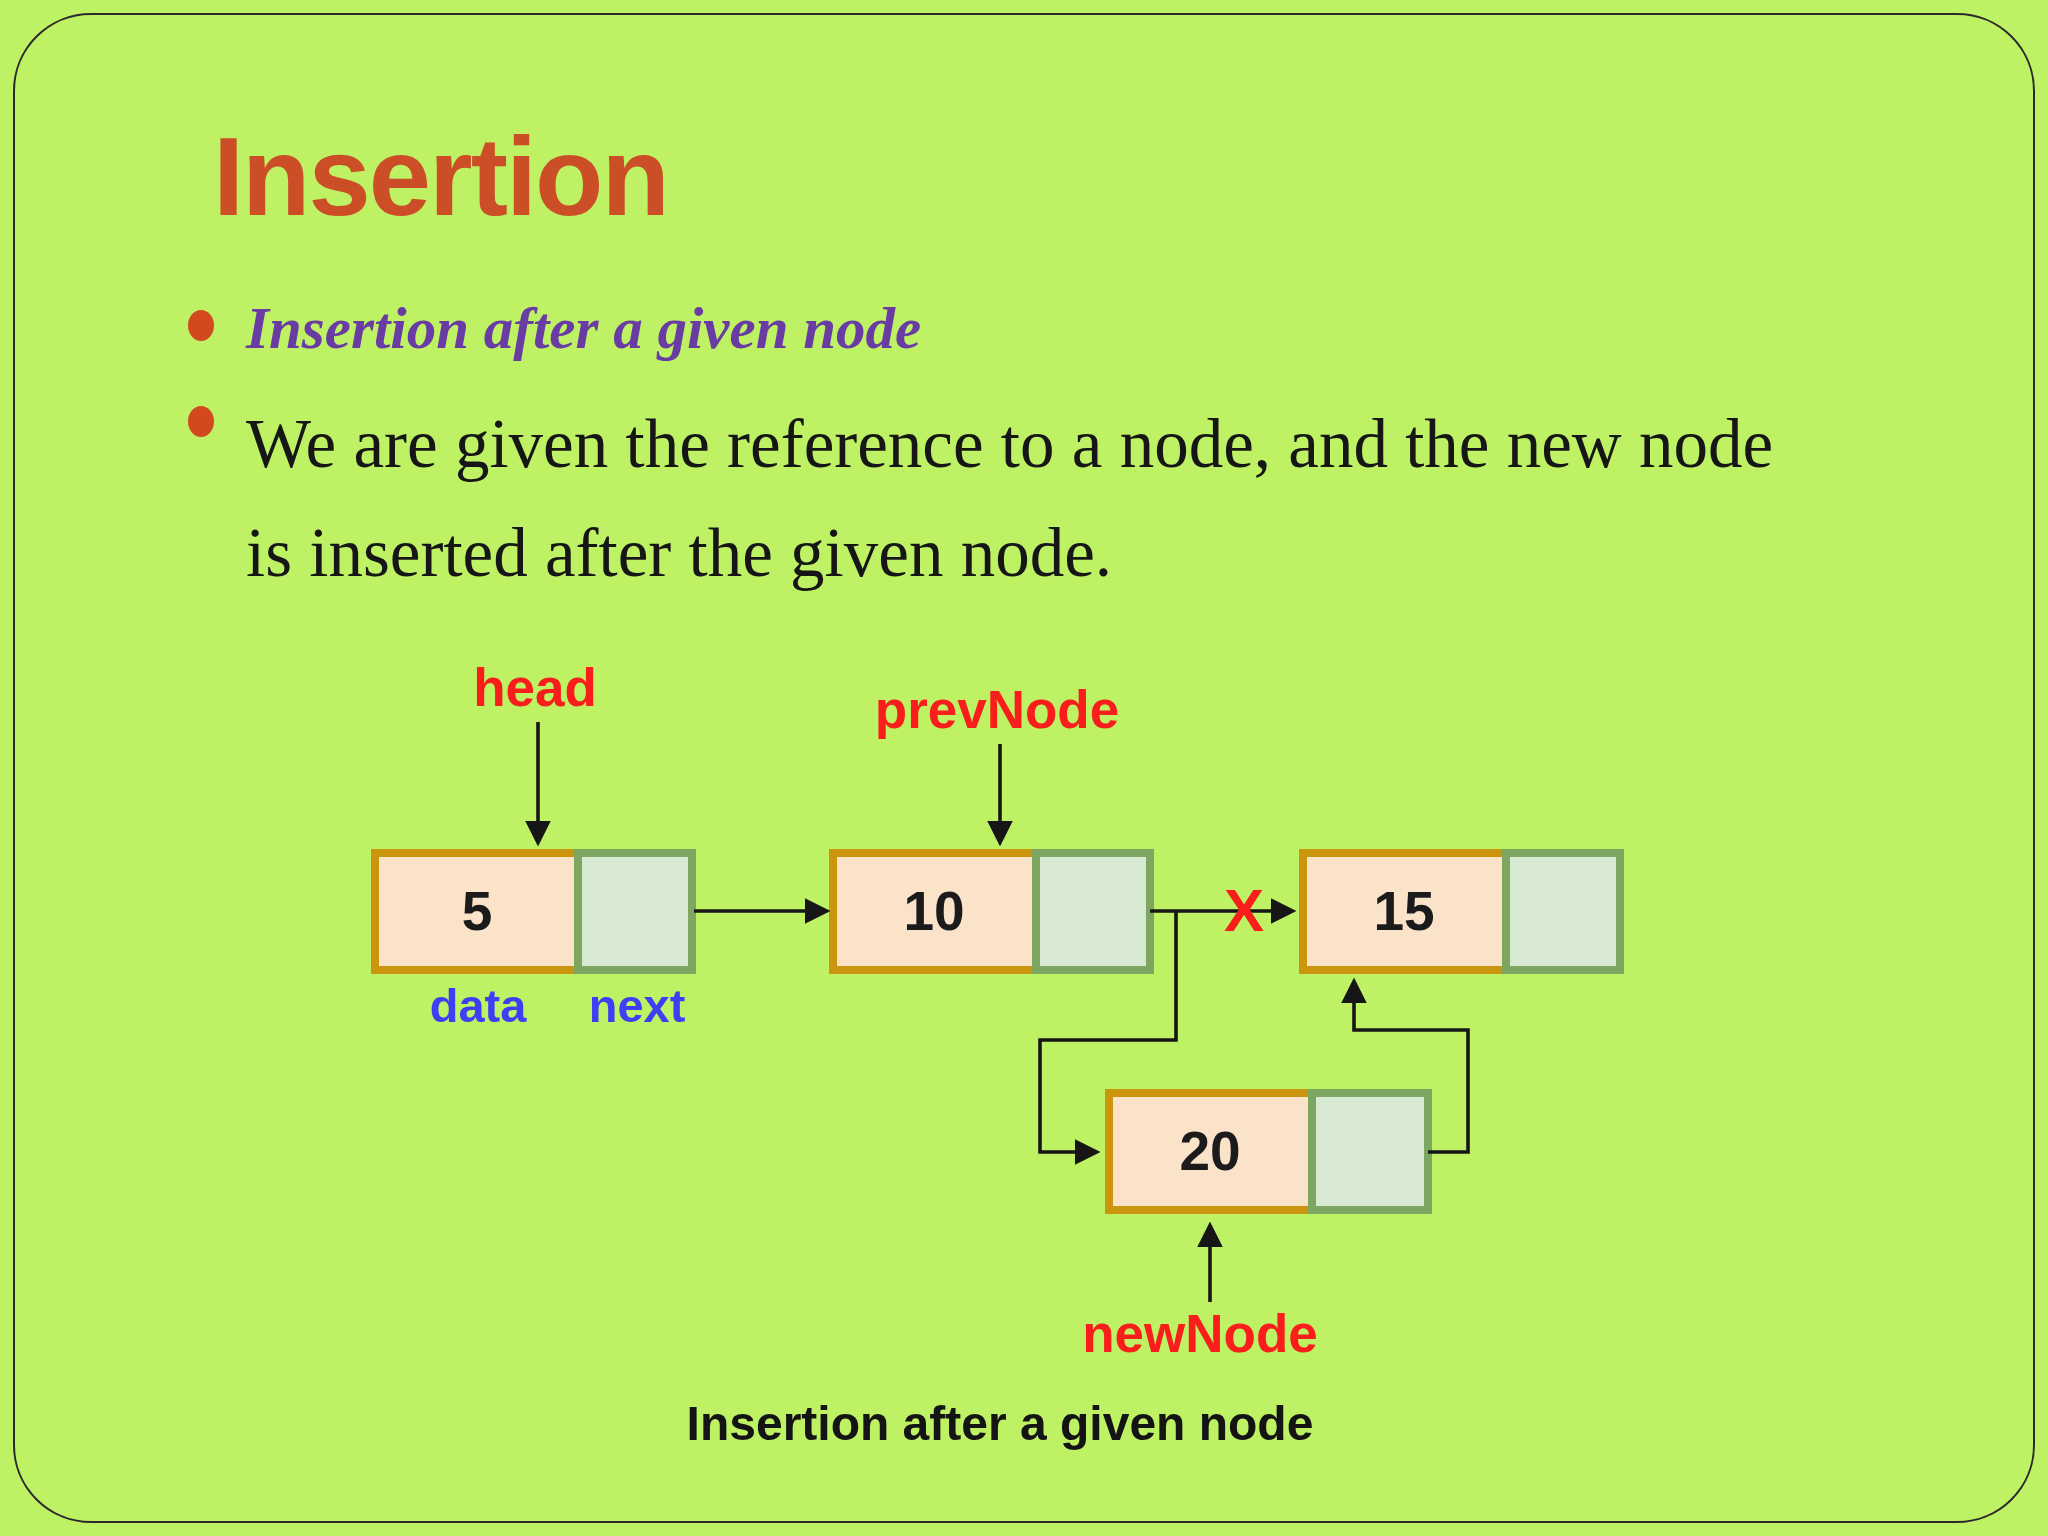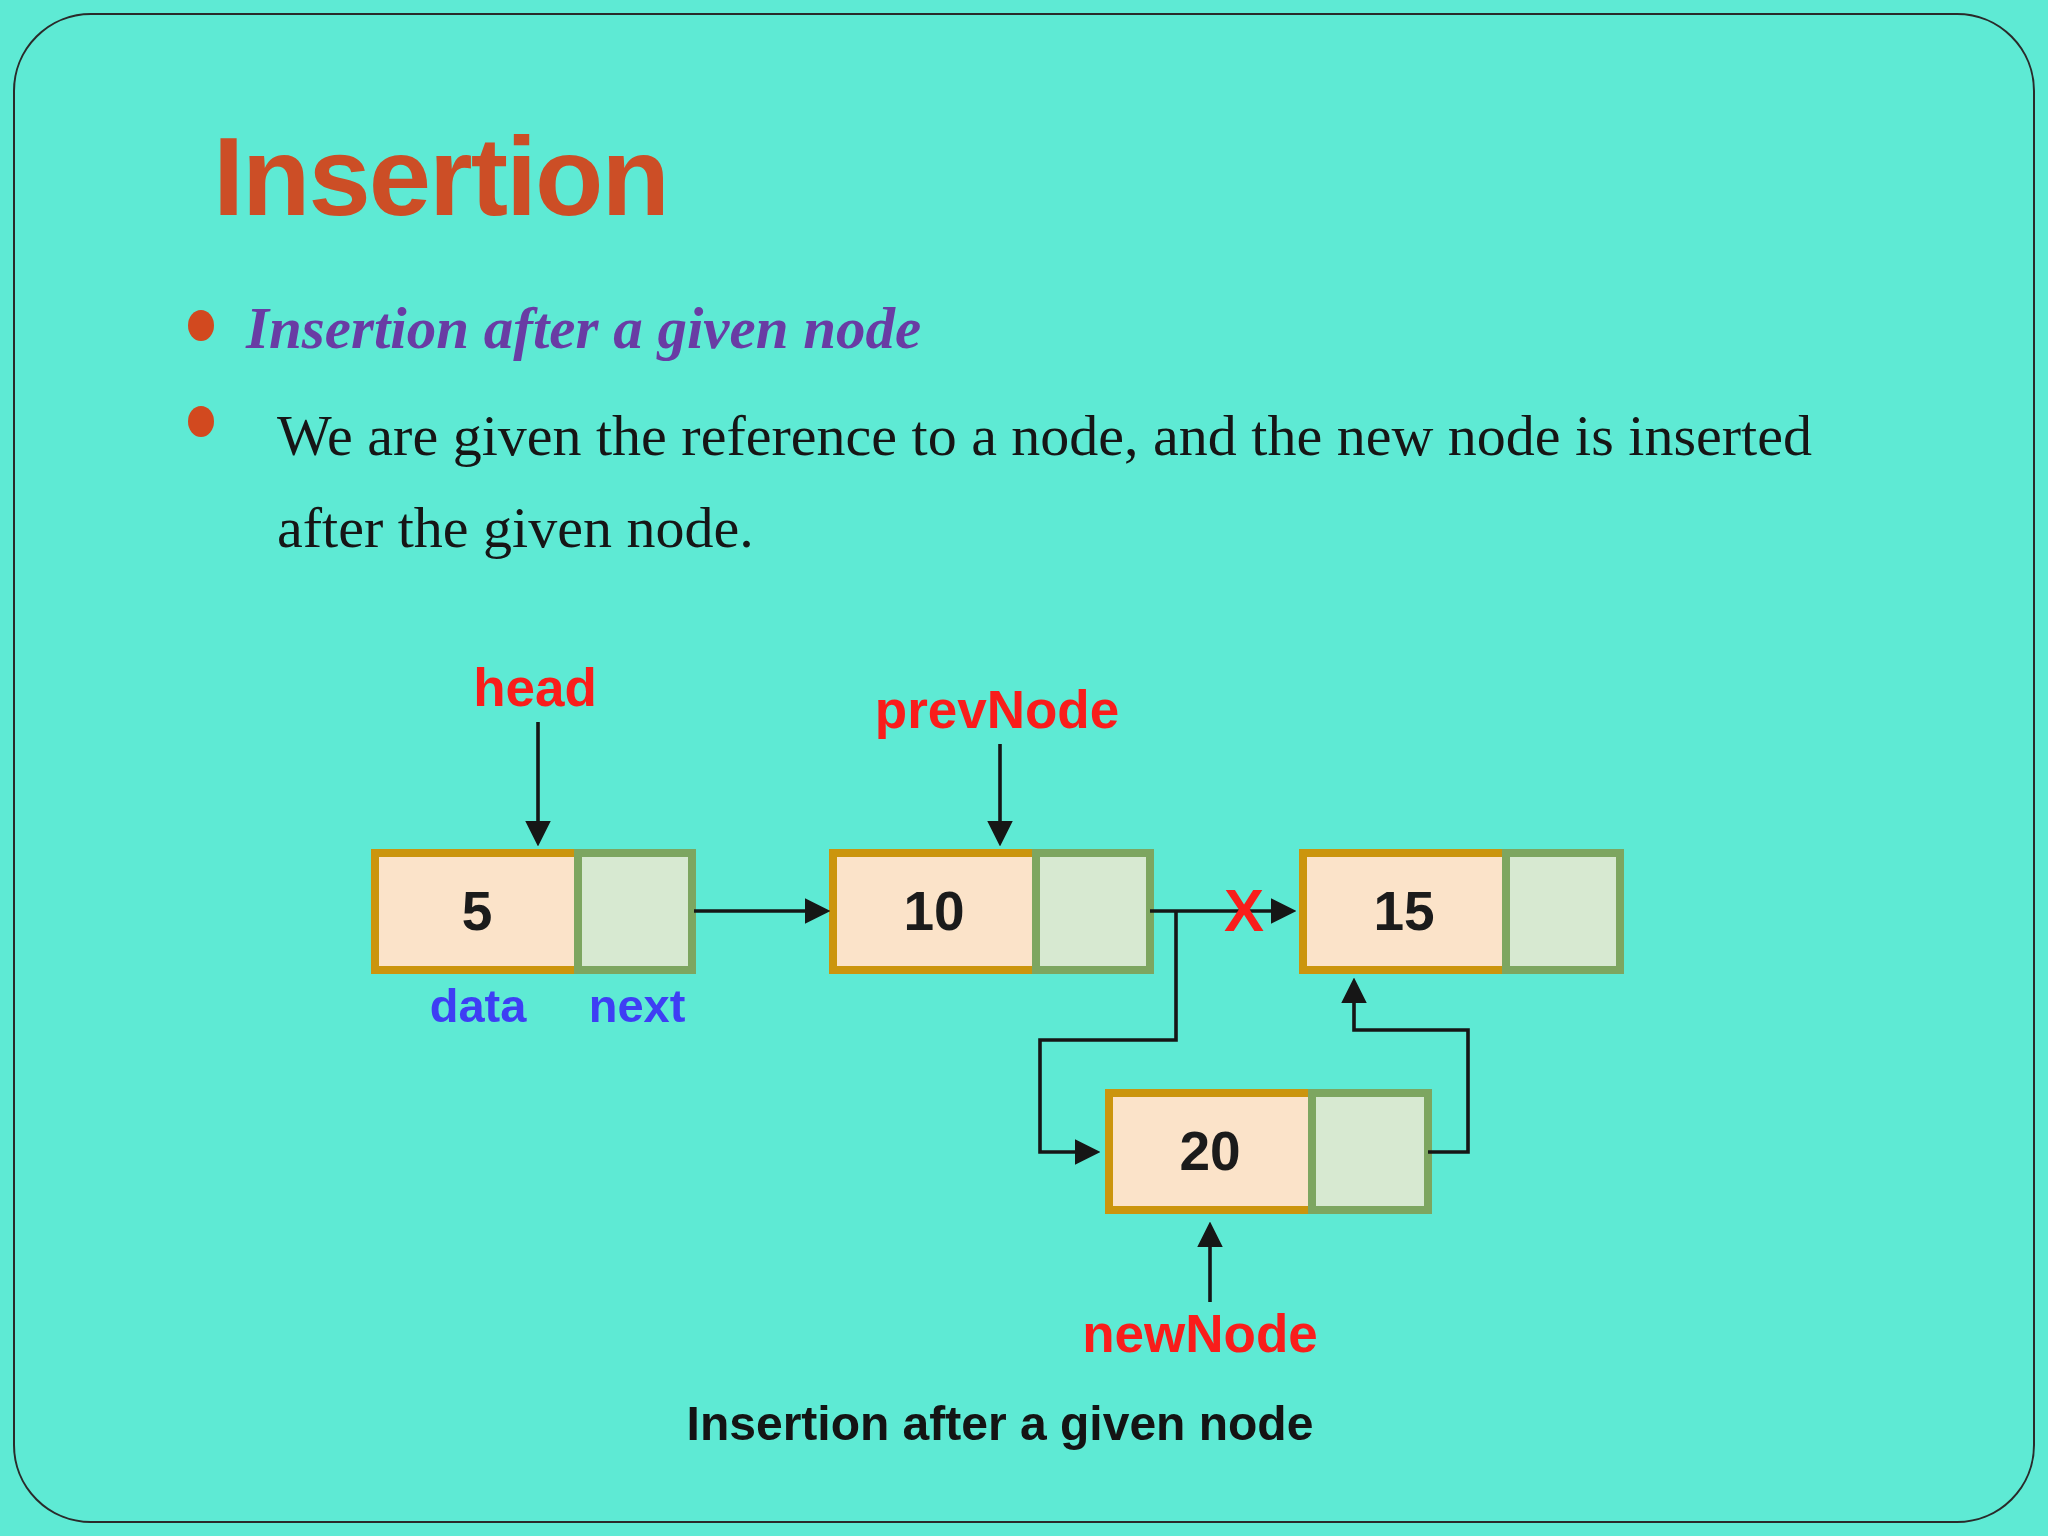--- a/index.html
+++ b/index.html
@@ -1,19 +1,19 @@
 <!DOCTYPE html>
 <html style="--title: #CC4E26; --bullet-dot: #D2491F; --bullet1-text: #693CA4; --body-text: #161616; --pointer-label: #F91D1B; --field-label: #3E3EF4; --broken-link-x: #F91D1B; --node-data-fill: #FBE3C9; --node-data-border: #CB950D; --node-next-fill: #D7E9D1; --node-next-border: #7DA660; --connector: #161616; --caption-text: #141414;"><head>
 <meta charset="utf-8">
 <style>
   html,body{margin:0;padding:0;background:#ffffff;}
   .page{
     position:relative;
     width:2048px;height:1536px;
-    background:#5eead4;
+    background:#bef264;
     overflow:hidden;
     font-family:"Liberation Sans", sans-serif;
   }
   .slide-frame{
     position:absolute;
     left:13px;top:13px;right:13px;bottom:13px;
     border:2.5px solid #2a2a2a;
     border-radius:78px;
     pointer-events:none;
   }
@@ -44,25 +44,24 @@
   .b1 .btext{
     font-family:"Liberation Serif", serif;
     font-size:59px;
     font-weight:bold;
     font-style:italic;
     color:var(--bullet1-text);
   }
   .b2{top:390px;}
   .b2 .btext{
     font-family:"Liberation Serif", serif;
-    font-size:58px;
+    font-size:69px;
     color:var(--body-text);
     width:1580px;
     line-height:1.58;
-    margin-left:31px;
   }
   svg.diagram{
     position:absolute;
     left:0;top:0;
     width:2048px;height:1536px;
   }
   
   .node-data{fill:var(--node-data-fill);stroke:var(--node-data-border);stroke-width:8;}
   .node-next{fill:var(--node-next-fill);stroke:var(--node-next-border);stroke-width:8;}
   .conn{stroke:var(--connector);stroke-width:3.6;fill:none;}

